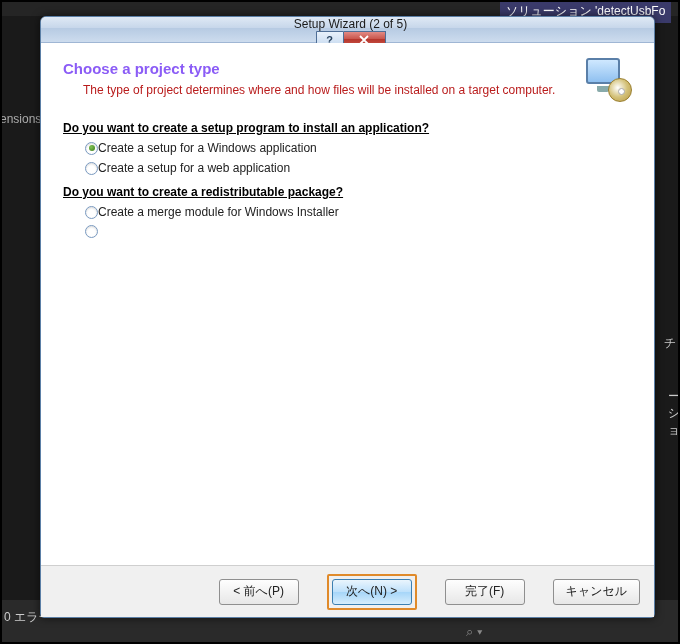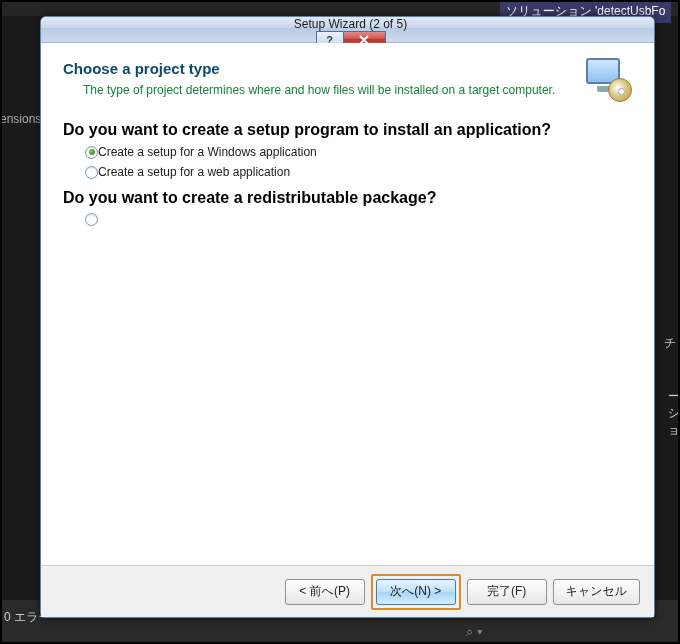--- a/index.html
+++ b/index.html
@@ -83,22 +83,22 @@
 
   .content {
     flex:1; background:#fff; margin:0;
     border-top:1px solid #fff;
     padding: 10px 22px 10px 22px;
     position:relative;
     overflow:hidden;
   }
   .header-row { display:flex; }
   .header-text { flex:1; }
-  .heading { font-size:15px; font-weight:bold; color:#0c4a6e; margin:6px 0 6px 0;}
-  .subheading { font-size:12px; color:#15803d; margin-left:20px; margin-bottom:14px;}
+  .heading { font-size:15px; font-weight:bold; color:#8b5cf6; margin:6px 0 6px 0;}
+  .subheading { font-size:12px; color:#b91c1c; margin-left:20px; margin-bottom:14px;}
   .icon-box {
     width:48px; height:44px; margin-top:4px;
     position:relative;
   }
   .icon-monitor {
     width:34px; height:26px; background:linear-gradient(#cfe8ff,#8fc0f0);
     border:2px solid #5a7fa8; border-radius:3px;
     position:absolute; left:2px; top:0;
   }
   .icon-stand {
@@ -109,42 +109,42 @@
     width:24px; height:24px; border-radius:50%;
     background: radial-gradient(circle at 40% 40%, #fff, #d4c27a 50%, #b89840);
     border:1px solid #9a7f30;
     position:absolute; right:0; bottom:0;
   }
   .icon-disc::after{
     content:''; position:absolute; left:9px; top:9px;
     width:5px;height:5px;border-radius:50%; background:#fff; border:1px solid #aaa;
   }
 
-  .question { font-weight:bold; font-size:16px; color:#000; margin-top:10px; margin-bottom:6px;}
+  .question { font-weight:bold; font-size:12px; color:#000; margin-top:10px; margin-bottom:6px;text-decoration:underline;}
   .radio-row {
     display:flex; align-items:center; gap:0;
     margin:6px 0 6px 22px; font-size:12px; color:#222;
   }
   .radio {
     width:13px; height:13px; border-radius:50%;
     border:1px solid #7a9ac0; background:#fff;
     display:flex; align-items:center; justify-content:center;
     box-shadow: inset 0 1px 2px rgba(0,0,0,0.15);
   }
   .radio.checked::after{
     content:''; width:6px; height:6px; border-radius:50%;
     background: radial-gradient(circle at 35% 35%, #7fc352, #3a7a1f);
   }
 
   .footer {
     height:52px;
     background:#f0f0f0;
     border-top:1px solid #cfcfcf;
     display:flex; align-items:center; justify-content:flex-end;
-    padding: 0 14px; gap:6px;
+    padding: 0 14px; gap:28px;
   }
   .btn {
     min-width:80px; height:26px;
     padding: 0 12px;
     background: linear-gradient(#fefefe,#e7e7e7);
     border:1px solid #8f8f8f; border-radius:3px;
     font-size:12px; color:#222;
     display:flex; align-items:center; justify-content:center;
   }
   .btn.primary {
@@ -200,20 +200,24 @@
       <span>Create a setup for a Windows application</span>
     </div>
     <div class="radio-row">
       <span class="radio"></span>
       <span>Create a setup for a web application</span>
     </div>
 
     <div class="question">Do you want to create a redistributable package?</div>
     <div class="radio-row">
       <span class="radio"></span>
+      <span>Create a merge module for Windows Installer</span>
+    </div>
+    <div class="radio-row">
+      <span class="radio"></span>
     </div>
   </div>
 
   <div class="footer">
     <div class="btn">&lt; 前へ(P)</div>
     <div class="highlight">
       <div class="btn primary">次へ(N) &gt;</div>
     </div>
     <div class="btn">完了(F)</div>
     <div class="btn">キャンセル</div>

